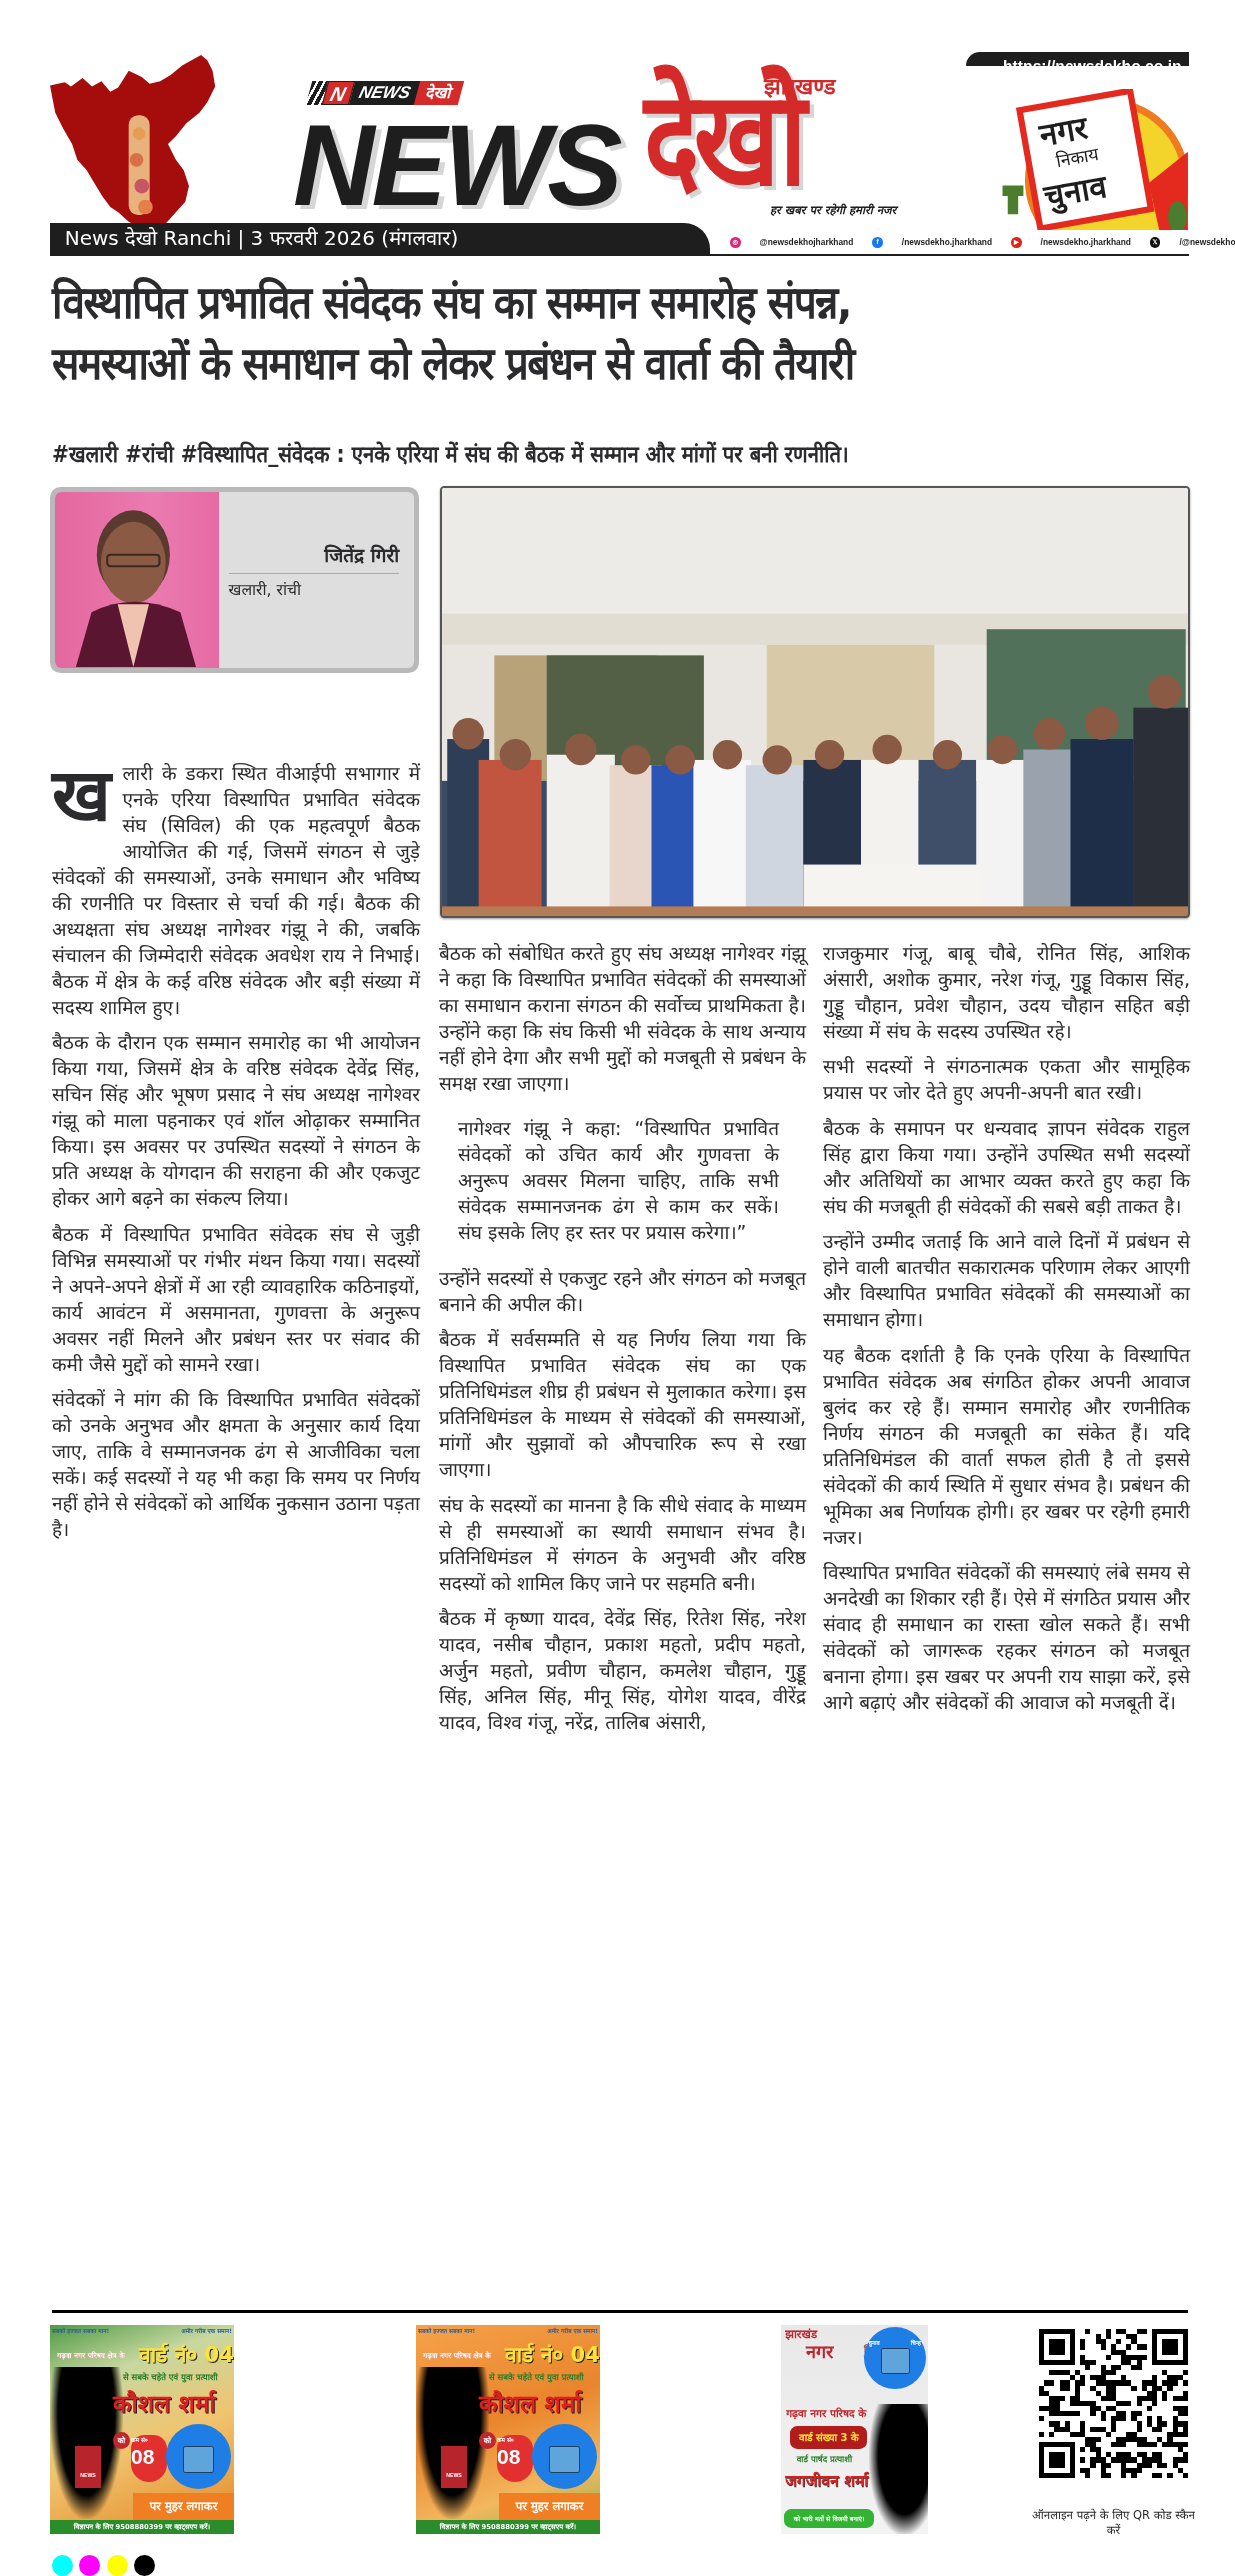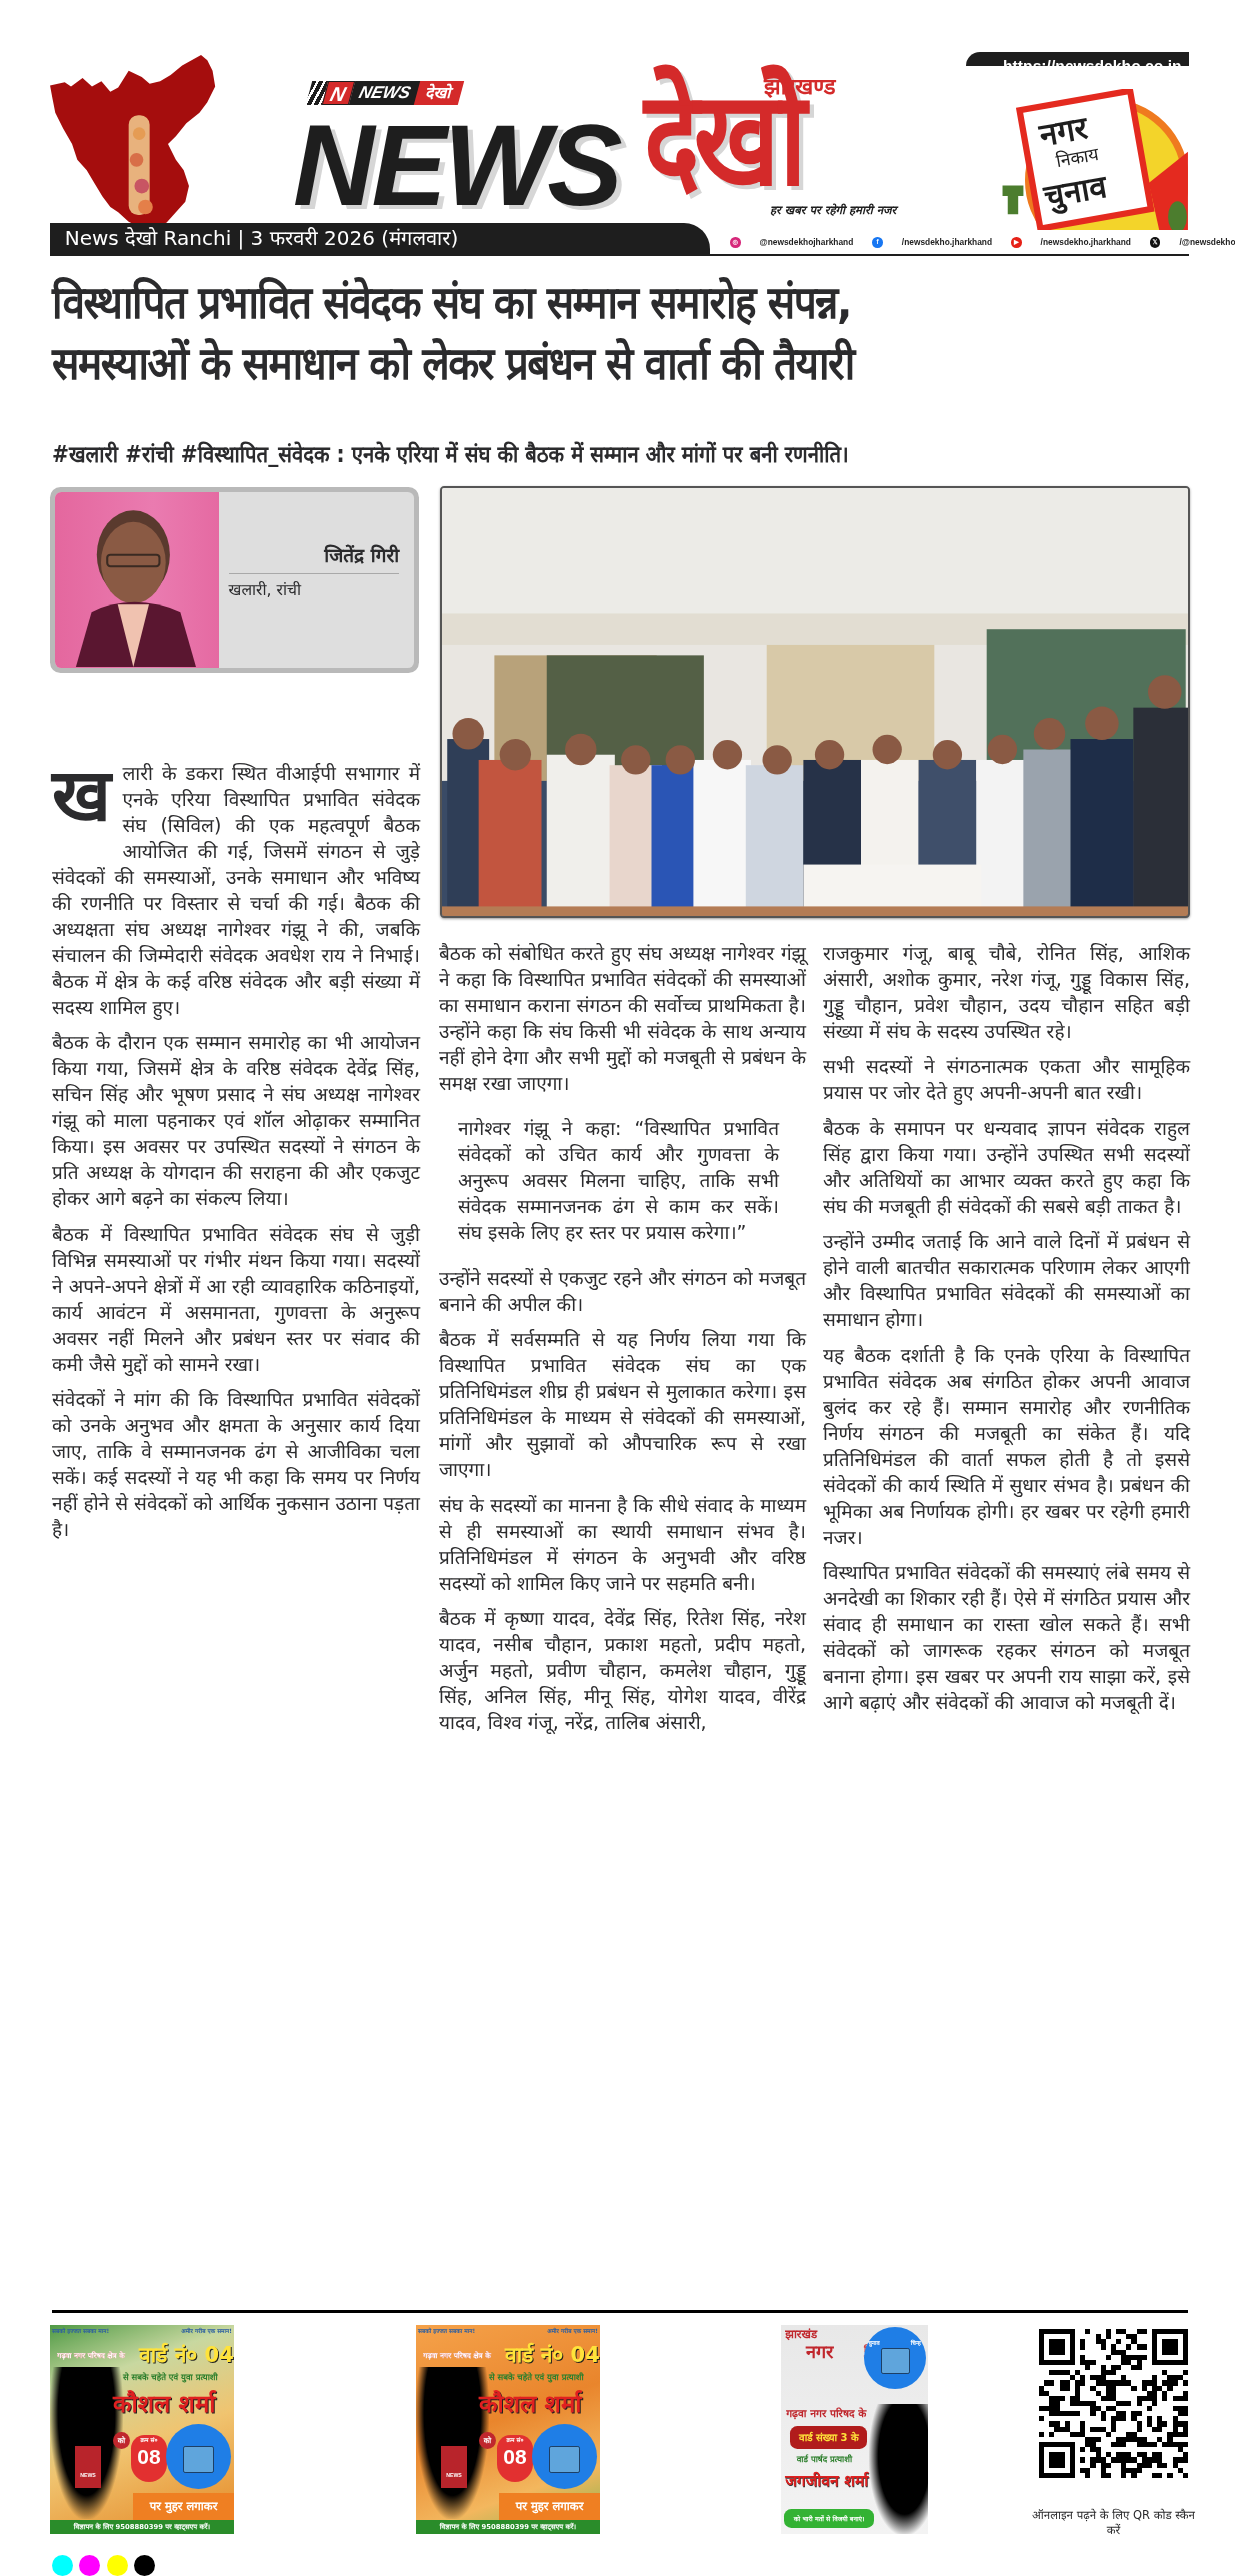--- a/index.html
+++ b/index.html
@@ -57,21 +57,21 @@
   .ad-2 { left: 416px; width: 184px; height: 209px; background: linear-gradient(160deg, #f5a24a 0%, #e9852c 45%, #f3b75e 75%, #7db14a 100%); }
   .ad-3 { left: 781px; width: 147px; height: 209px; background: linear-gradient(180deg, #e8e8e8 0%, #f3f3f3 100%); }
   .ad .top-l, .ad .top-r { position: absolute; top: 4.2px; font: 700 5.8px/1 "DejaVu Sans", sans-serif; color: #2e5fa0; }
   .ad .top-l { left: 2.1px; } .ad .top-r { right: 2.1px; }
   .ad .area { position: absolute; left: 7.3px; top: 27px; font: 700 7.3px/1 "DejaVu Sans", sans-serif; color: #d42a2a; -webkit-text-stroke: 0.2px #fff; }
   .ad .ward { position: absolute; left: 89px; top: 20px; font: 900 21px/1 "DejaVu Sans", sans-serif; color: #ffe33a; text-shadow: 1px 1px 0 #1e1e1e; }
   .ad .sub { position: absolute; left: 73px; top: 48px; font: 700 8.4px/1 "DejaVu Sans", sans-serif; color: #2d7f2d; }
   .ad .cand { position: absolute; left: 63px; top: 67px; font: 900 24px/1 "DejaVu Sans", sans-serif; color: #e02020; text-shadow: 1px 1px 0 #222; }
   .ad .silhouette { position: absolute; left: 0; top: 42px; width: 73px; height: 152px; background: radial-gradient(ellipse at 50% 30%, #000 55%, rgba(0,0,0,0) 72%); }
   .ad .ko { position: absolute; left: 63px; top: 107px; width: 17px; height: 17px; border-radius: 50%; background: #c0272d; color: #fff; font: 700 7.3px/17px "DejaVu Sans", sans-serif; text-align: center; }
-  .ad .serial { position: absolute; left: 81px; top: 110px; width: 36px; height: 47px; background: #e23030; border-radius: 15.7px 15.7px 21px 21px; color: #fff; text-align: center; }
+  .ad .serial { position: absolute; left: 81px; top: 110px; width: 36px; height: 47px; background: #e23030; border-radius: 15.7px 15.7px 21px 21px; color: #fff; }
   .ad .serial .lbl { font: 700 5.8px/1 "DejaVu Sans", sans-serif; display: block; padding-top: 3.1px; }
   .ad .serial .num { font: 900 21px/1 "Liberation Sans", sans-serif; display: block; margin-top: 2.1px; }
   .ad .ballot { position: absolute; left: 116px; top: 99px; width: 65px; height: 65px; border-radius: 50%; background: #1f7ee6; }
   .ad .ballot .box { position: absolute; left: 17px; top: 22px; width: 31px; height: 27px; background: #5fa5dc; border: 1.6px solid #1c3f66; border-radius: 2.1px; }
   .ad .mohar { position: absolute; left: 83px; top: 168px; right: 0; height: 27px; background: #ef7f22; color: #fff; font: 700 11.5px/27px "DejaVu Sans", sans-serif; text-align: center; }
   .ad .foot { position: absolute; left: 0; right: 0; bottom: 0; height: 14px; background: #2a8c2a; color: #fff; font: 700 6.8px/14px "DejaVu Sans", sans-serif; text-align: center; white-space: nowrap; }
   .ad .n-logo { position: absolute; left: 25px; top: 121px; width: 26px; height: 42px; background: #b8242b; color: #fff; font: 700 5.2px/1 "Liberation Sans", sans-serif; text-align: center; padding-top: 27px; }
 
   .ad-3 .state { position: absolute; left: 4.2px; top: 4.2px; font: 900 11.5px/1 "DejaVu Sans", sans-serif; color: #c0272d; }
   .ad-3 .nagar { position: absolute; left: 25px; top: 18px; font: 900 18px/1 "DejaVu Sans", sans-serif; color: #c0272d; }

